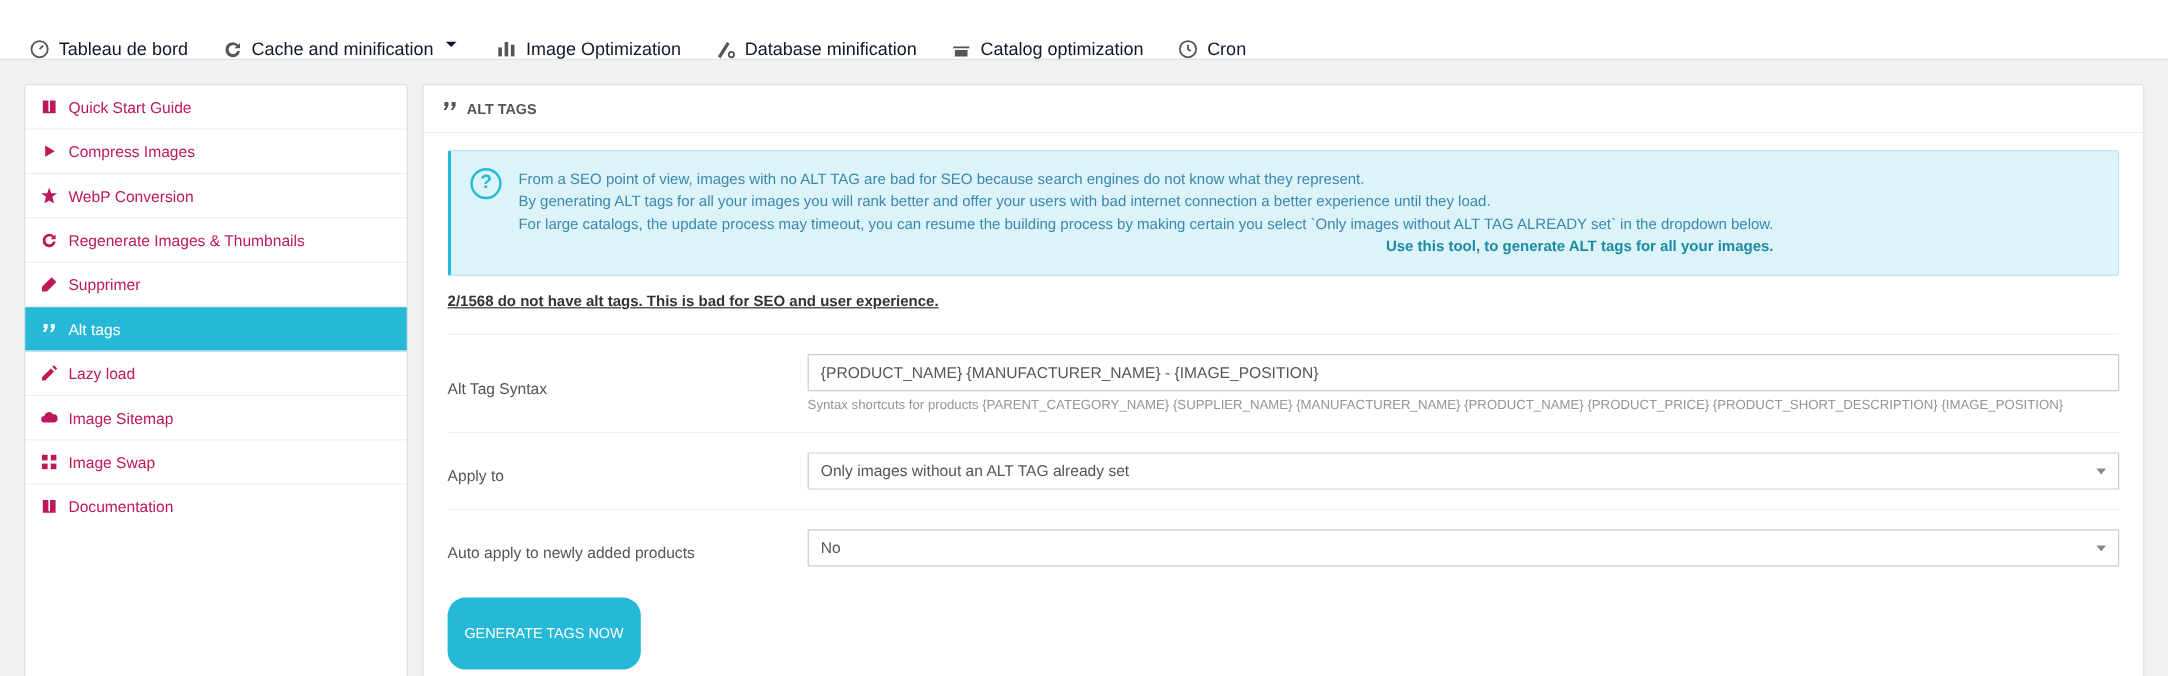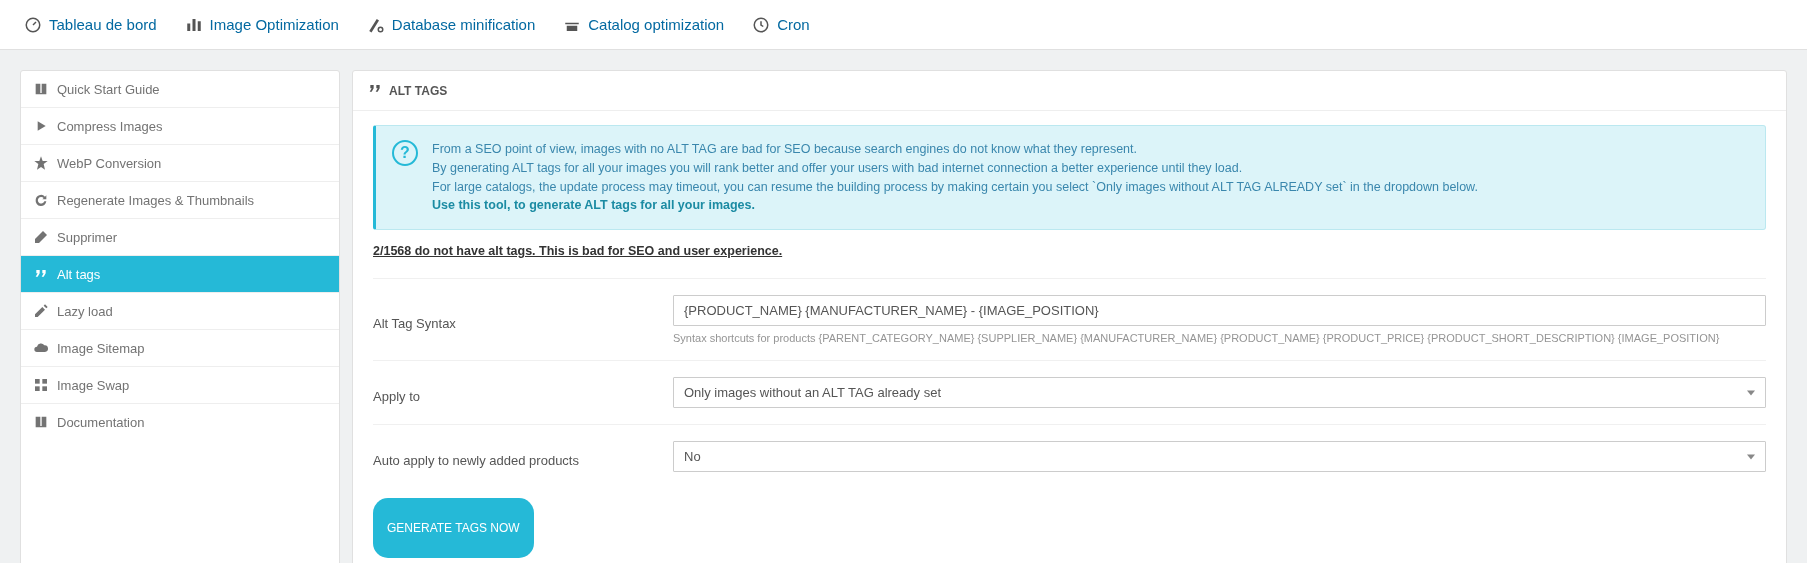--- a/index.html
+++ b/index.html
@@ -1,43 +1,43 @@
 <!DOCTYPE html>
 <html><head>
 <meta charset="utf-8">
 <style>
 * { box-sizing: border-box; margin: 0; padding: 0; }
 body { font-family: "Helvetica Neue", Helvetica, Arial, sans-serif; font-size: 13px; color: #555; background: #eff1f2; }
 
 
 .topnav { display: flex; align-items: center; background: #fff; border-bottom: 1px solid #e0e0e0; padding: 0 10px; height: 50px; }
-.topnav-item { display: flex; align-items: center; padding: 0 14px; height: 50px; color: #0369a1; cursor: pointer; font-size: 15px; }
+.topnav-item { display: flex; align-items: flex-end; padding: 0 14px; height: 50px; color: #0f172a; cursor: pointer; font-size: 15px; }
 .topnav-item .icon { margin-right: 7px; color: #555; display: inline-flex; }
 .chev { margin-left: 6px; }
 
 .main-wrap { display: flex; padding: 20px; gap: 12px; }
 
 
 .sidebar { width: 320px; background: #fff; border: 1px solid #e0e0e0; border-radius: 3px; }
-.sidebar-item { display: flex; align-items: center; padding: 10px 12px; border-bottom: 1px solid #eee; color: #737373; cursor: pointer; font-size: 13px; }
+.sidebar-item { display: flex; align-items: center; padding: 10px 12px; border-bottom: 1px solid #eee; color: #be185d; cursor: pointer; font-size: 13px; }
 .sidebar-item:last-child { border-bottom: none; }
 .sidebar-item .icon { width: 18px; margin-right: 6px; display: inline-flex; }
 .sidebar-item.active { background: #25b9d7; color: #fff; }
 .sidebar-item.active .icon { color: #fff; }
 
 
 .panel { flex: 1; background: #fff; border: 1px solid #e0e0e0; border-radius: 3px; padding: 0; }
 .panel-head { padding: 10px 14px; border-bottom: 1px solid #eee; font-size: 12px; color: #555; font-weight: bold; display: flex; align-items: center; }
 .panel-head .icon { margin-right: 6px; }
 .panel-body { padding: 14px 20px 24px 20px; }
 
 .alert { background: #dcf4f9; border: 1px solid #bbe8f0; border-left: 3px solid #25b9d7; border-radius: 3px; padding: 14px 16px; display: flex; gap: 14px; margin-bottom: 14px; }
 .alert .qmark { width: 26px; height: 26px; border: 2px solid #25b9d7; border-radius: 50%; color: #25b9d7; display: flex; align-items: center; justify-content: center; font-weight: bold; flex: none; font-size: 16px; }
 .alert p { color: #3a87ad; font-size: 12.5px; line-height: 1.5; }
-.alert p.strongline { font-weight: bold; color: #1b8ba3; }
+.alert p.strongline { font-weight: bold; color: #1b8ba3; text-align: right; }
 
 .status-line { font-weight: bold; font-size: 12.5px; color: #333; margin-bottom: 20px; text-decoration: underline; }
 
 .form-row { display: flex; align-items: center; padding: 16px 0; border-top: 1px solid #f0f0f0; }
 .form-row:first-of-type { border-top: none; }
 .form-label { width: 300px; padding-top: 8px; color: #555; font-size: 13px; }
 .form-input-wrap { flex: 1; }
 .form-input-wrap input, .form-input-wrap .select-like { width: 100%; border: 1px solid #ccc; border-radius: 1px; padding: 7px 10px; font-size: 13px; color: #555; background: #fff; }
 .form-hint { font-size: 11px; color: #959595; margin-top: 6px; }
 
@@ -54,20 +54,31 @@
 
 <div class="topnav">
   <div class="topnav-item">
     <span class="icon">
         <svg viewBox="0 0 24 24">
           <circle cx="12" cy="12" r="9" fill="none" stroke="currentColor" stroke-width="2"></circle>
           <path d="M12 12l4-4" stroke="currentColor" stroke-width="2" fill="none"></path>
         </svg>
       </span>
     <span>Tableau de bord</span>
+  </div>
+  <div class="topnav-item">
+    <span class="icon">
+        <svg viewBox="0 0 24 24">
+          <path d="M4 12a8 8 0 0 1 14-5l2-2v6h-6l2-2a5 5 0 1 0 1 5h3a8 8 0 0 1-16-2z"></path>
+        </svg>
+      </span>
+    <span>Cache and minification</span>
+    <span class="chev"><svg viewBox="0 0 24 24" width="10" height="10">
+          <path d="M6 9l6 6 6-6z"></path>
+        </svg></span>
   </div>
   <div class="topnav-item">
     <span class="icon">
         <svg viewBox="0 0 24 24">
           <rect x="3" y="10" width="4" height="10"></rect>
           <rect x="10" y="4" width="4" height="16"></rect>
           <rect x="17" y="7" width="4" height="13"></rect>
         </svg>
       </span>
     <span>Image Optimization</span>

